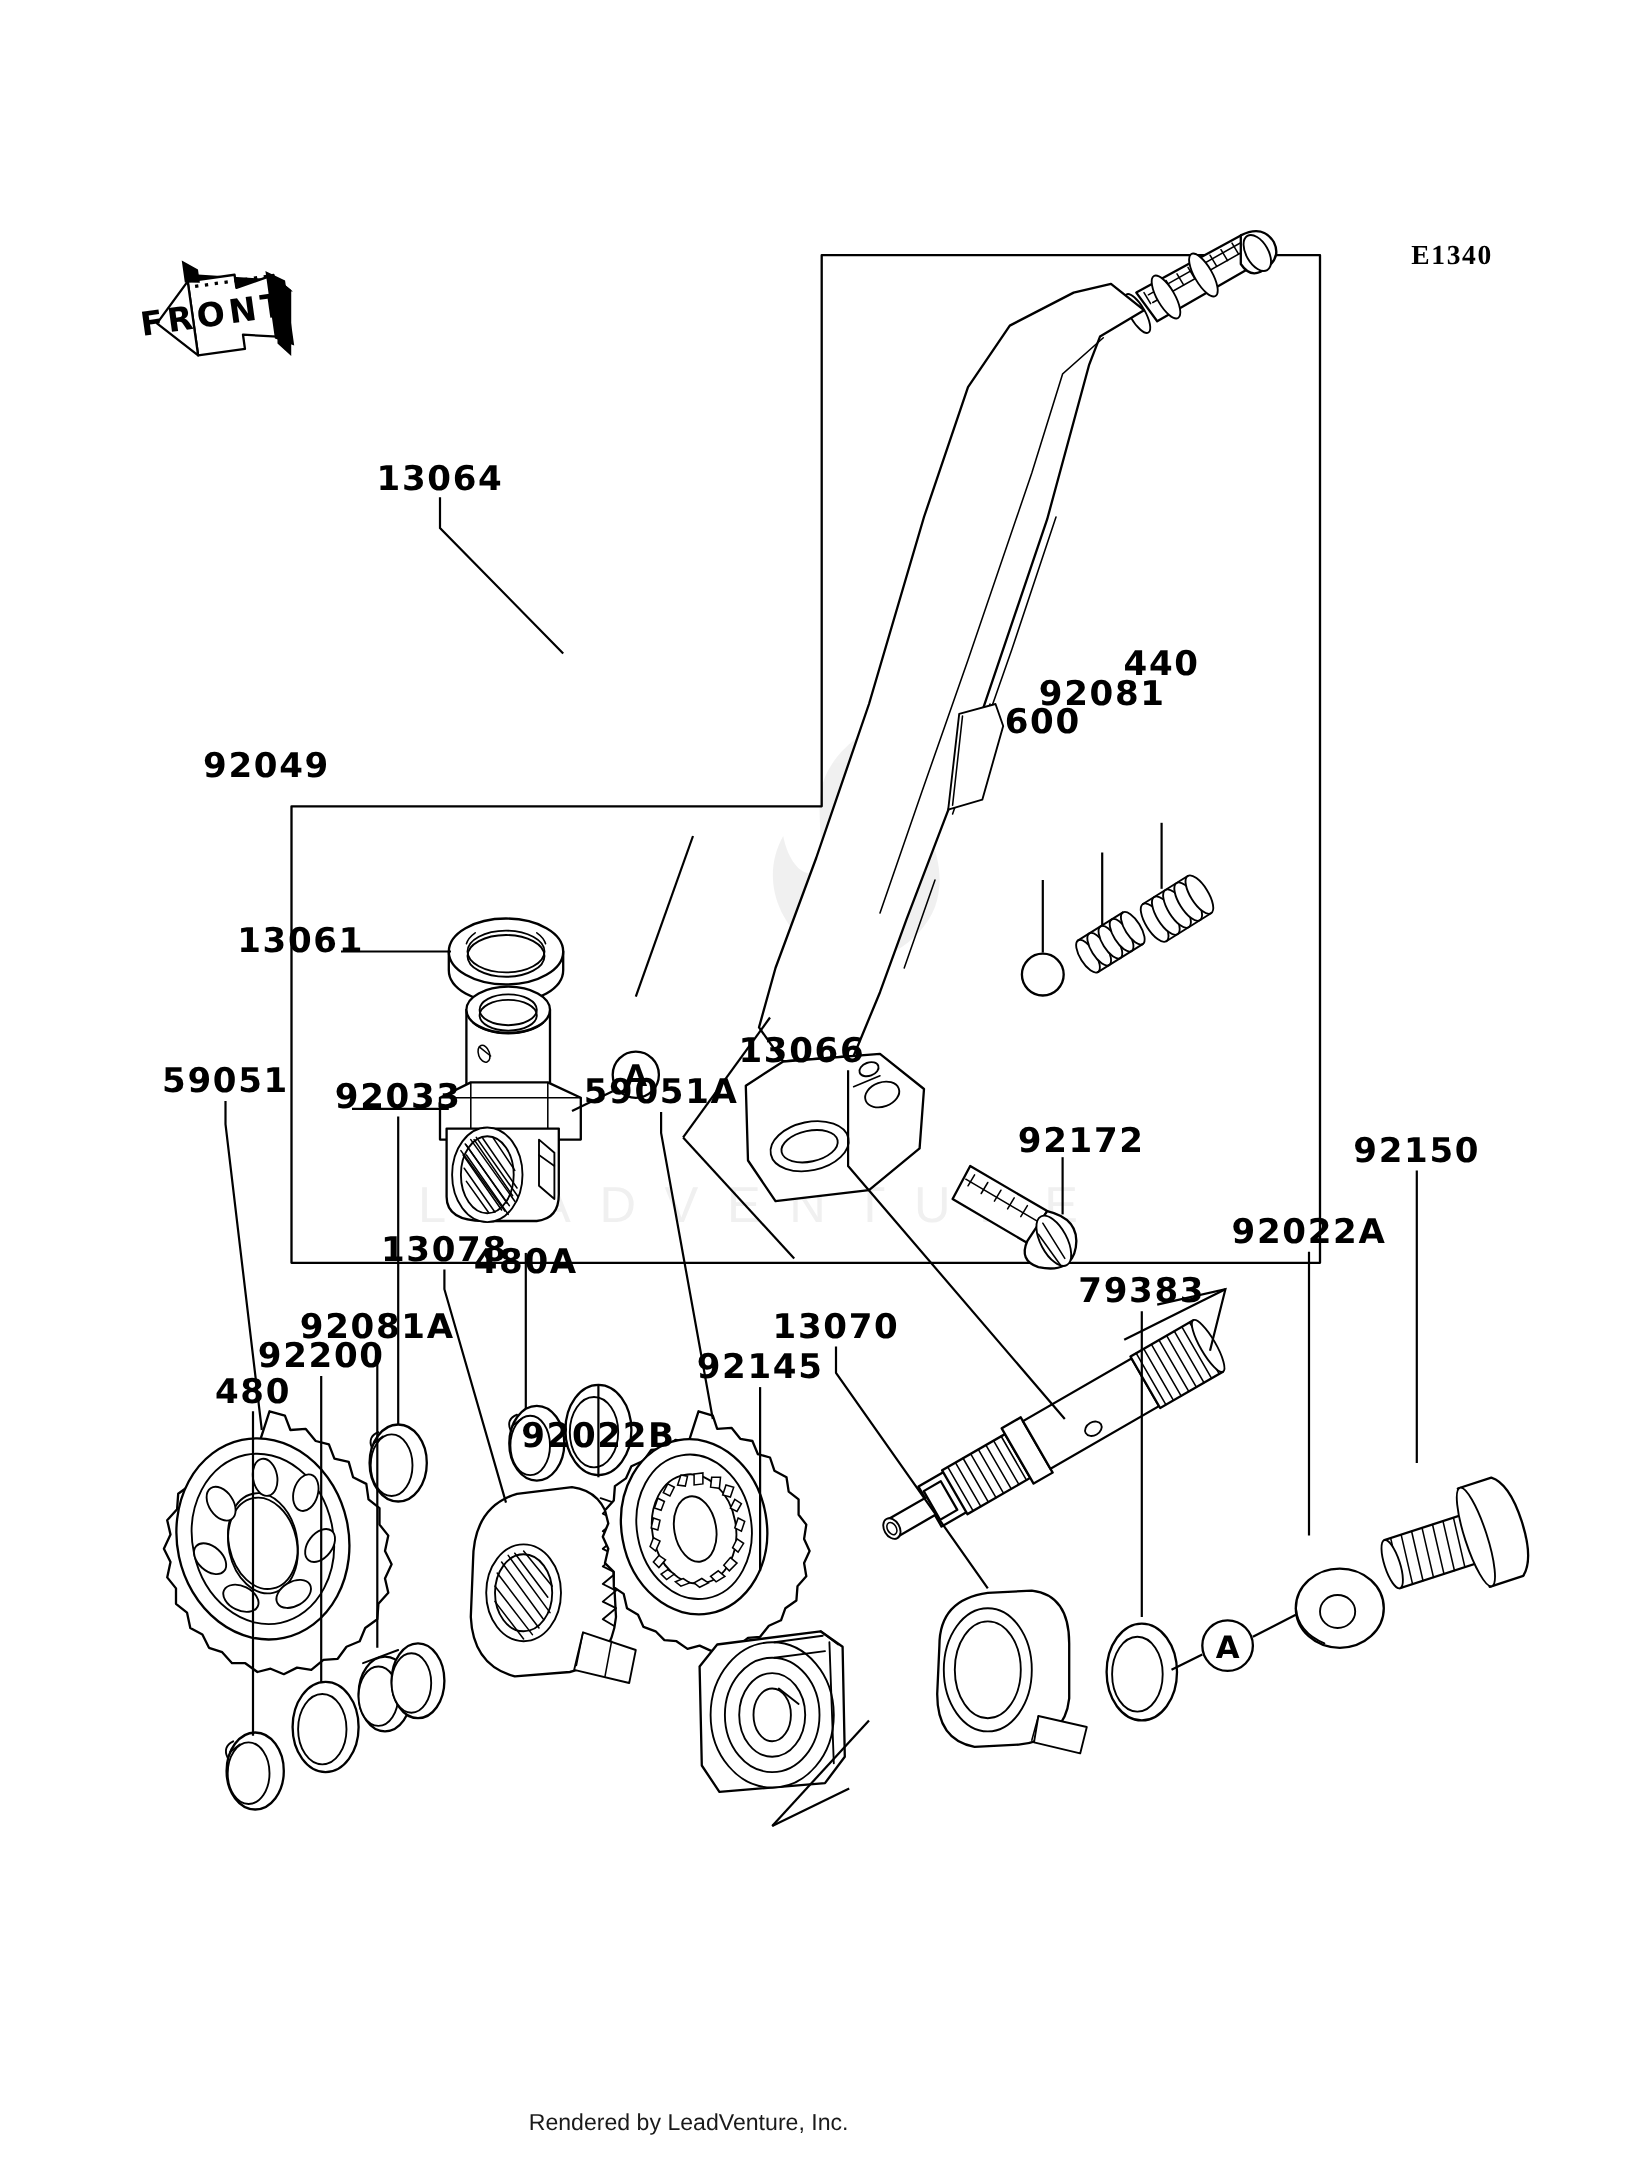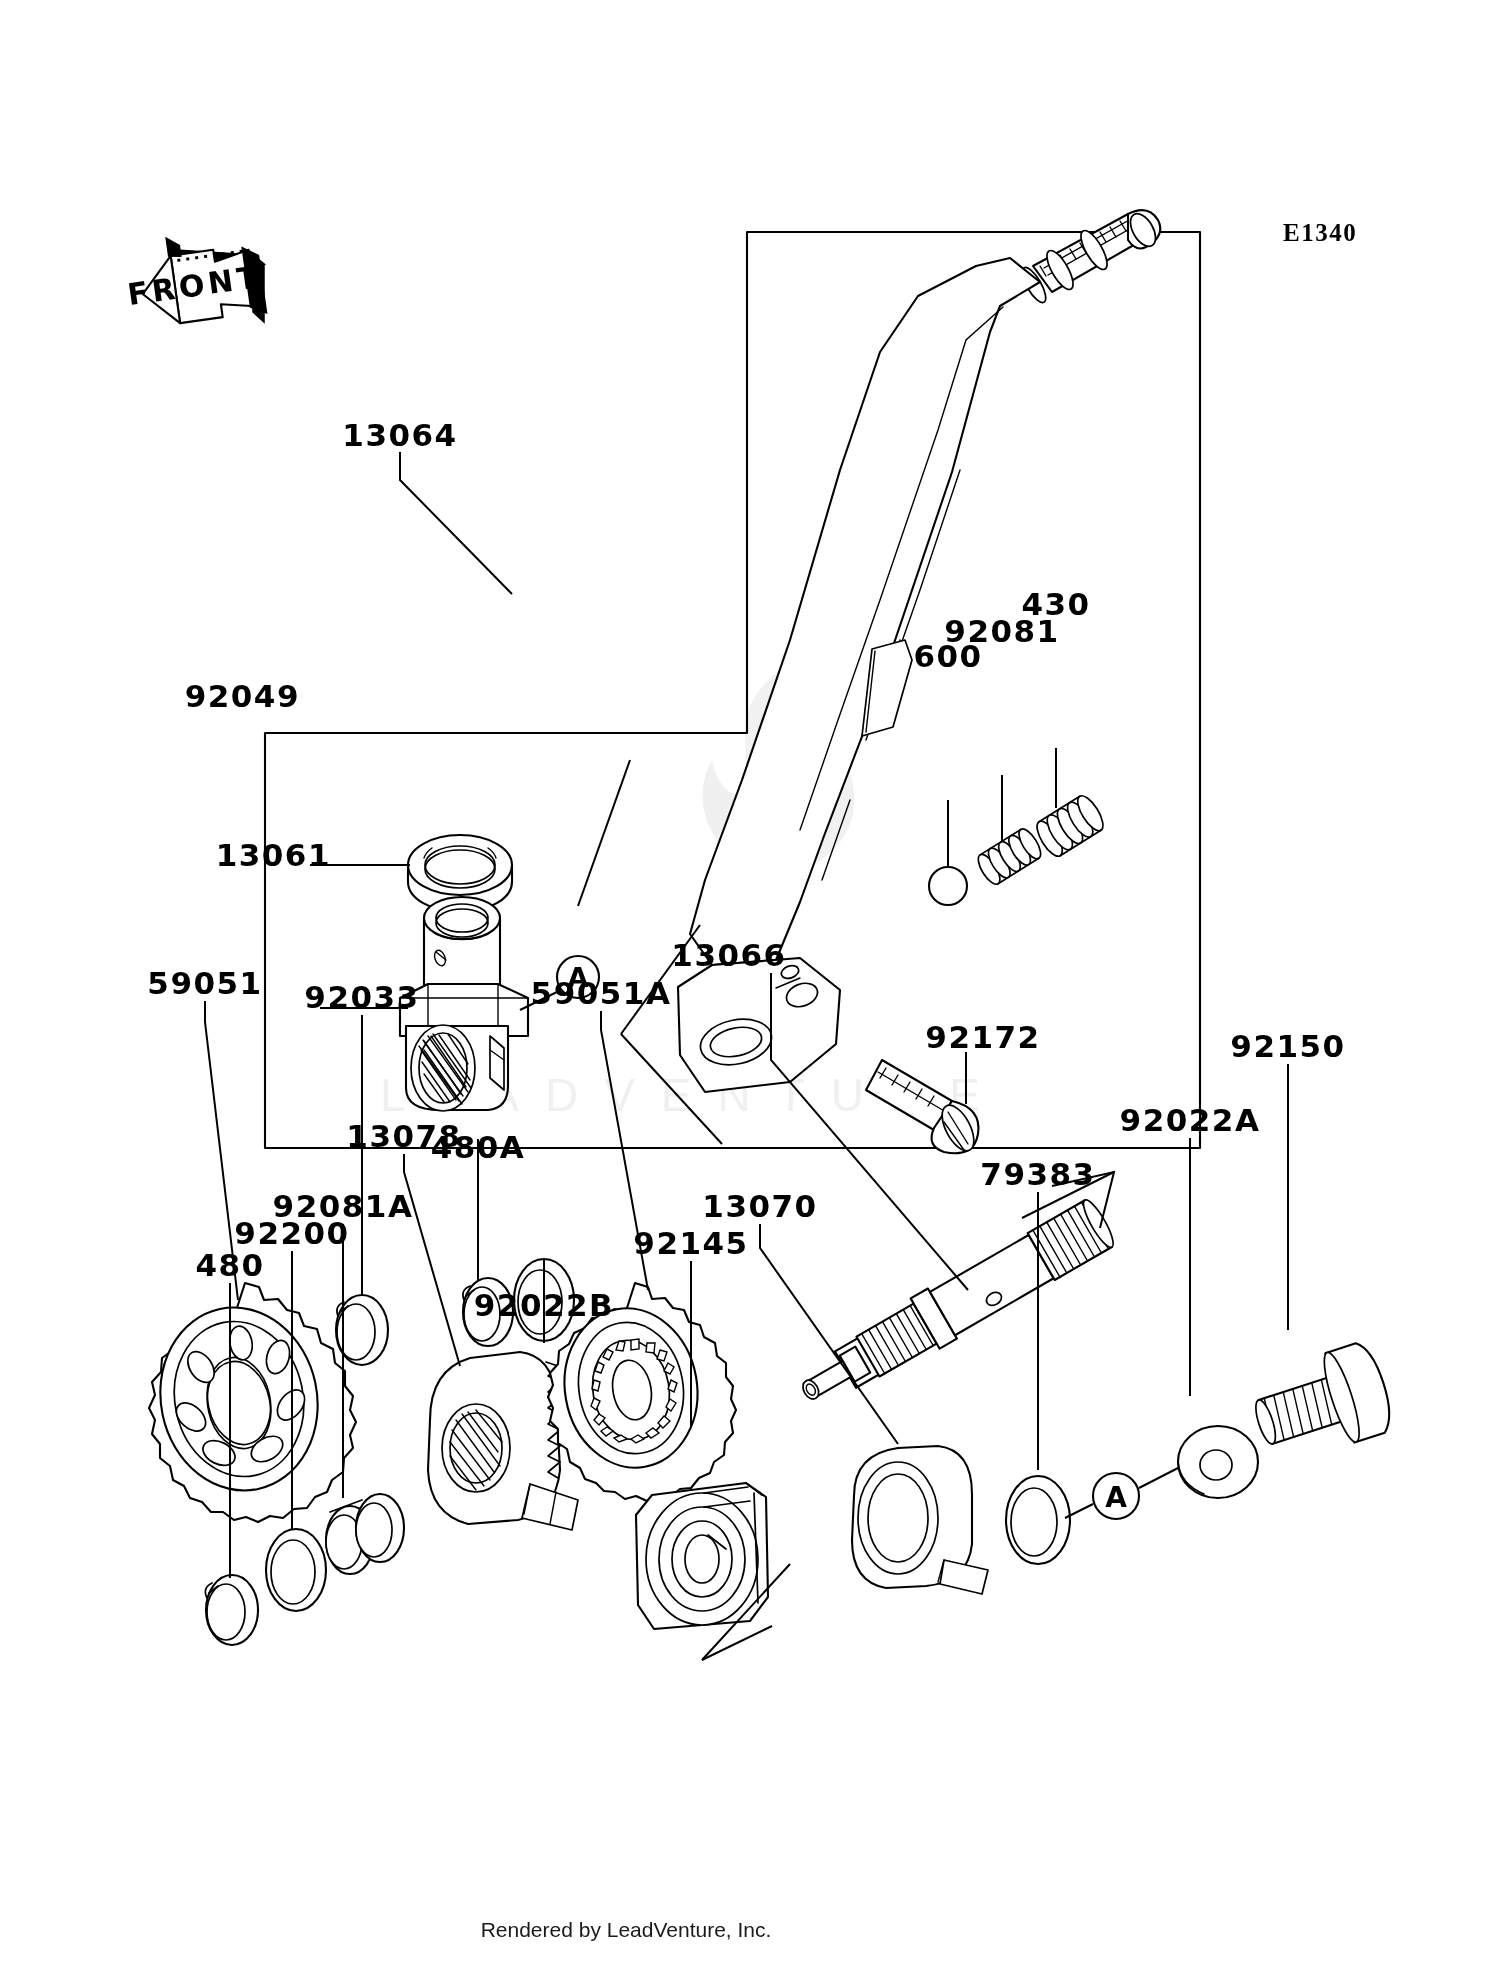--- a/index.html
+++ b/index.html
@@ -565,21 +565,21 @@
       <path class="lead" d="M1288 1064 L1288 1330"></path>
     </g>
 
   </svg>
 
   <div class="lbl center" id="lbl-13064" style="left:400px;  top:420px;">13064</div>
   <div class="lbl right" id="lbl-92049" style="left:300px;  top:681px;">92049</div>
   <div class="lbl right" id="lbl-13061" style="left:300px;  top:840px;margin-left:31px;">13061</div>
   <div class="lbl center" id="lbl-600" style="left:948px;  top:641px;">600</div>
   <div class="lbl center" id="lbl-92081" style="left:1002px; top:616px;">92081</div>
-  <div class="lbl center" id="lbl-290" style="left:1056px; top:589px;">430</div>
+  <div class="lbl center" id="lbl-290" style="left:1056px; top:589px;">440</div>
   <div class="lbl center" id="lbl-92172" style="left:983px;  top:1022px;">92172</div>
 
   <div class="lbl center" id="lbl-59051" style="left:205px;  top:968px;">59051</div>
   <div class="lbl center" id="lbl-92033" style="left:362px;  top:982px;">92033</div>
   <div class="lbl center" id="lbl-480" style="left:230px;  top:1250px;">480</div>
   <div class="lbl center" id="lbl-92200" style="left:292px;  top:1218px;">92200</div>
   <div class="lbl center" id="lbl-92081A" style="left:343px;  top:1191px;">92081A</div>
   <div class="lbl center" id="lbl-13078" style="left:404px;  top:1121px;">13078</div>
   <div class="lbl center" id="lbl-480A" style="left:478px;  top:1106px;margin-top:26px;">480A</div>
   <div class="lbl center" id="lbl-92022B" style="left:544px;  top:1290px;">92022B</div>

